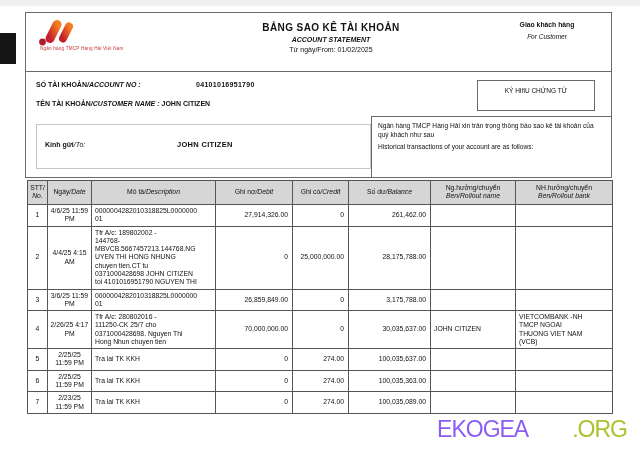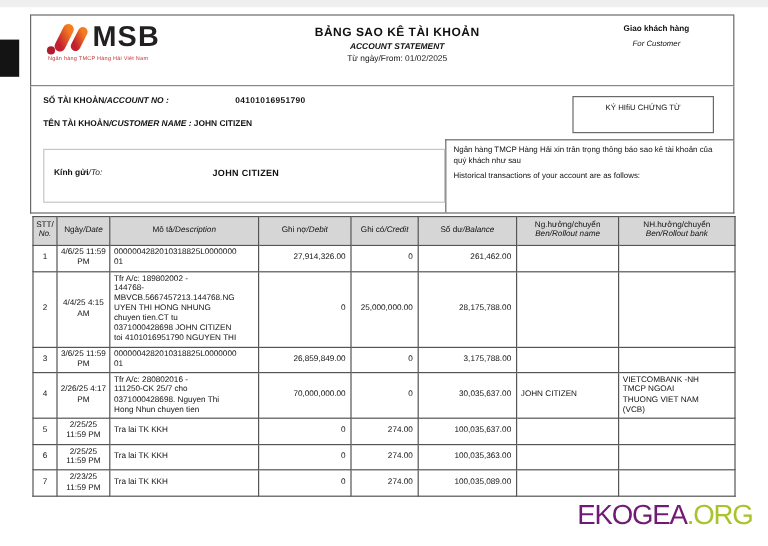--- a/index.html
+++ b/index.html
@@ -47,22 +47,22 @@
   .stmt-table th .en { font-style:italic; }
   .stmt-table th.two-line .en { display:block; }
   .stmt-table td { padding:2px 2px; line-height:1.22; background:#fff; }
   td.c-no, td.c-date { text-align:center; }
   td.c-desc { text-align:left; white-space:pre-line; word-break:break-all; padding:2px 3px; }
   td.c-debit, td.c-credit, td.c-balance { text-align:right; padding-right:4px; }
   td.c-ben, td.c-bank { text-align:left; white-space:pre-line; padding:2px 3px; }
 
   
   .watermark { position:absolute; right:13px; top:416px; font-size:23px; letter-spacing:-1px; font-weight:500; }
-  .wm-black { color:#701a75; }
-  .wm-green { color:#a8c32b; }
+  .wm-black { color:#8b5cf6; }
+  .wm-green { color:#a8c32b;margin-left:44px; }
 </style>
 </head>
 <body>
 
 <div class="page">
   <div class="top-strip"></div>
   <div class="scan-artifact"></div>
 
   <div class="header-box">
     <div class="logo-wrap">
@@ -71,21 +71,20 @@
           <defs>
             <linearGradient id="msbgrad" x1="0" y1="1" x2="1" y2="0">
               <stop offset="0" stop-color="#c21f2f"></stop>
               <stop offset="1" stop-color="#f47b20"></stop>
             </linearGradient>
           </defs>
           <circle cx="4.5" cy="25" r="3.4" fill="#b01c2e"></circle>
           <line x1="12" y1="21.5" x2="19" y2="7.5" stroke="url(#msbgrad)" stroke-width="9" stroke-linecap="round"></line>
           <line x1="25" y1="21.5" x2="31" y2="9.5" stroke="url(#msbgrad)" stroke-width="8" stroke-linecap="round"></line>
         </svg>
-        <span class="brand">MSB</span>
       </div>
       <div class="tagline">Ngân hàng TMCP Hàng Hải Việt Nam</div>
     </div>
     <div class="title-block">
       <div class="title-vi">BẢNG SAO KÊ TÀI KHOẢN</div>
       <div class="title-en">ACCOUNT STATEMENT</div>
       <div class="title-range">Từ ngày/From: 01/02/2025</div>
     </div>
     <div class="copy-block">
       <div class="copy-vi">Giao khách hàng</div>

